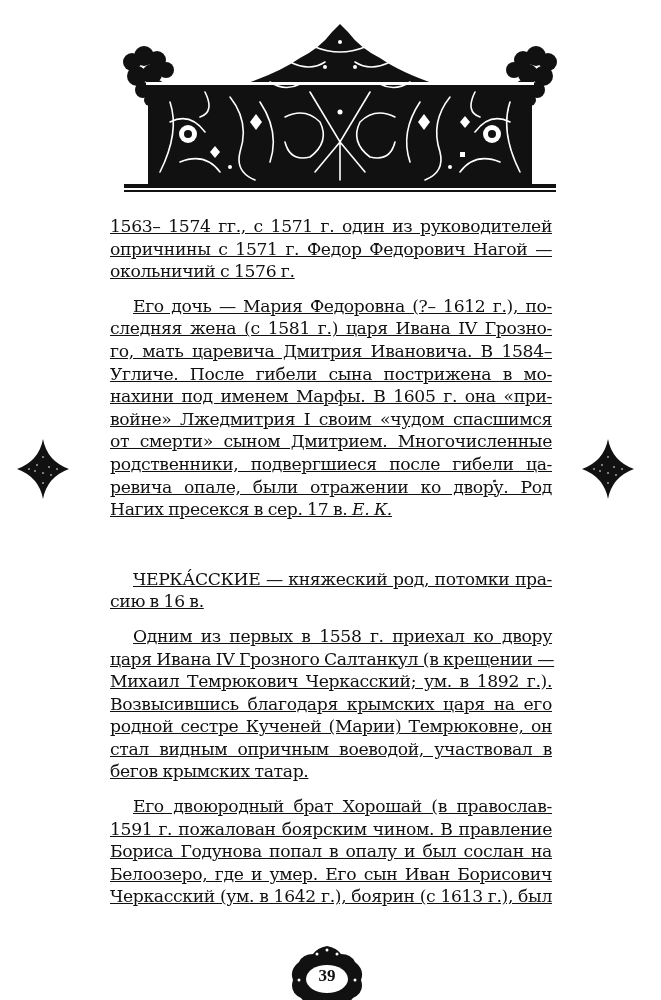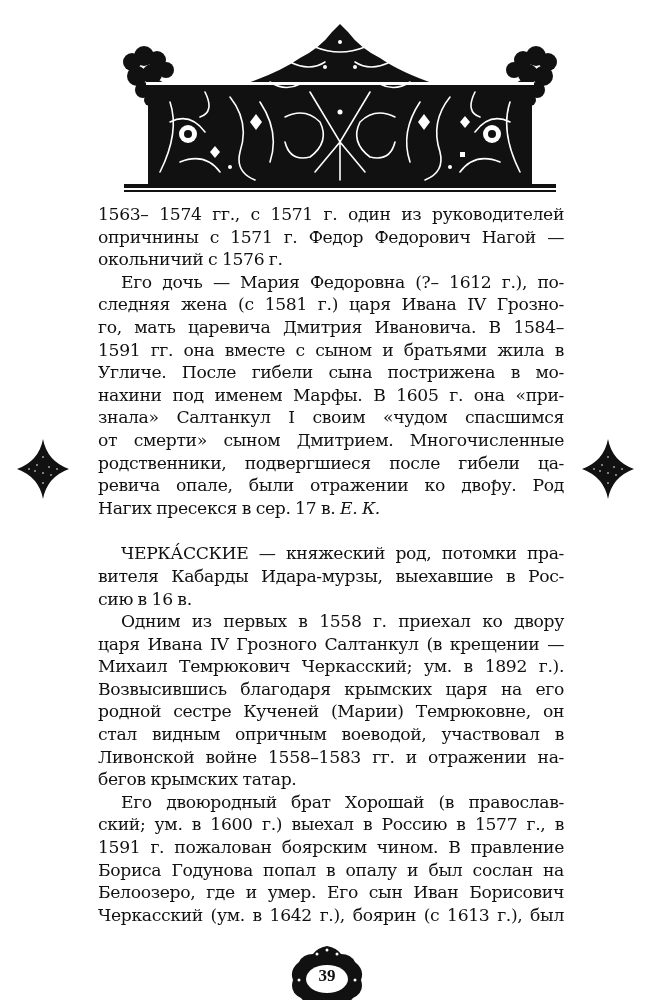--- a/index.html
+++ b/index.html
@@ -7,21 +7,21 @@
   .header-ornament { position: absolute; left: 110px; top: 22px; width: 460px; height: 172px; }
   .side-ornament { position: absolute; width: 56px; height: 64px; top: 437px; }
   .side-ornament.left { left: 15px; }
   .side-ornament.right { left: 580px; }
   .text-block {
     position: absolute; left: 98px; top: 203px; width: 466px;
     font-family: "DejaVu Serif", "Liberation Serif", serif;
     font-size: 17.2px; line-height: 22.6px; text-align: justify;
     letter-spacing: -0.35px; word-spacing: -0.5px;
   }
-  .text-block p { margin: 0; }
+  .text-block p { margin: 12px; text-decoration: underline; }
   .text-block .gap { height: 23px; }
   .text-block .line { display: block; text-align: justify; text-align-last: justify; white-space: nowrap; overflow: visible; }
   .text-block .line.last { text-align-last: left; }
   .text-block .line.ind { padding-left: 23px; }
   .text-block em { font-style: italic; }
   .stray-mark { position: absolute; left: 493px; top: 480px; width: 3px; height: 2px; background: #333; transform: rotate(-20deg); }
   .page-number-ornament { position: absolute; left: 287px; top: 944px; width: 80px; height: 68px; }
   .page-number { position: absolute; left: 0; top: 22px; width: 80px; text-align: center;
     font-family: "Liberation Serif", "DejaVu Serif", serif; font-weight: bold; font-size: 17px; color: #111; }
 </style>
@@ -129,51 +129,47 @@
   <p>
     <span class="line">1563– 1574 гг., с 1571 г. один из руководителей</span>
     <span class="line">опричнины с 1571 г. Федор Федорович Нагой —</span>
     <span class="line last">окольничий с 1576 г.</span>
   </p>
 
   <p>
     <span class="line ind">Его дочь — Мария Федоровна (?– 1612 г.), по-</span>
     <span class="line">следняя жена (с 1581 г.) царя Ивана IV Грозно-</span>
     <span class="line">го, мать царевича Дмитрия Ивановича. В 1584–</span>
-    <span class="line">1591 гг. она вместе с сыном и братьями жила в</span>
     <span class="line">Угличе. После гибели сына пострижена в мо-</span>
     <span class="line">нахини под именем Марфы. В 1605 г. она «при-</span>
-    <span class="line">знала» Салтанкул I своим «чудом спасшимся</span>
+    <span class="line">войне» Лжедмитрия I своим «чудом спасшимся</span>
     <span class="line">от смерти» сыном Дмитрием. Многочисленные</span>
     <span class="line">родственники, подвергшиеся после гибели ца-</span>
     <span class="line">ревича опале, были отражении ко двору. Род</span>
     <span class="line last"><span>Нагих пресекся в сер. 17 в.</span> <em>Е. К.</em></span>
   </p>
   <div class="gap"></div>
 
   <p>
     <span class="line ind">ЧЕРКА́ССКИЕ — княжеский род, потомки пра-</span>
-    <span class="line">вителя Кабарды Идара-мурзы, выехавшие в Рос-</span>
     <span class="line last">сию в 16 в.</span>
   </p>
 
   <p>
     <span class="line ind">Одним из первых в 1558 г. приехал ко двору</span>
     <span class="line">царя Ивана IV Грозного Салтанкул (в крещении —</span>
     <span class="line">Михаил Темрюкович Черкасский; ум. в 1892 г.).</span>
     <span class="line">Возвысившись благодаря крымских царя на его</span>
     <span class="line">родной сестре Кученей (Марии) Темрюковне, он</span>
     <span class="line">стал видным опричным воеводой, участвовал в</span>
-    <span class="line">Ливонской войне 1558–1583 гг. и отражении на-</span>
     <span class="line last">бегов крымских татар.</span>
   </p>
 
   <p>
     <span class="line ind">Его двоюродный брат Хорошай (в православ-</span>
-    <span class="line">ский; ум. в 1600 г.) выехал в Россию в 1577 г., в</span>
     <span class="line">1591 г. пожалован боярским чином. В правление</span>
     <span class="line">Бориса Годунова попал в опалу и был сослан на</span>
     <span class="line">Белоозеро, где и умер. Его сын Иван Борисович</span>
     <span class="line">Черкасский (ум. в 1642 г.), боярин (с 1613 г.), был</span>
   </p>
 </div>
 
 <div class="stray-mark"></div>
 
 <div class="page-number-ornament">

